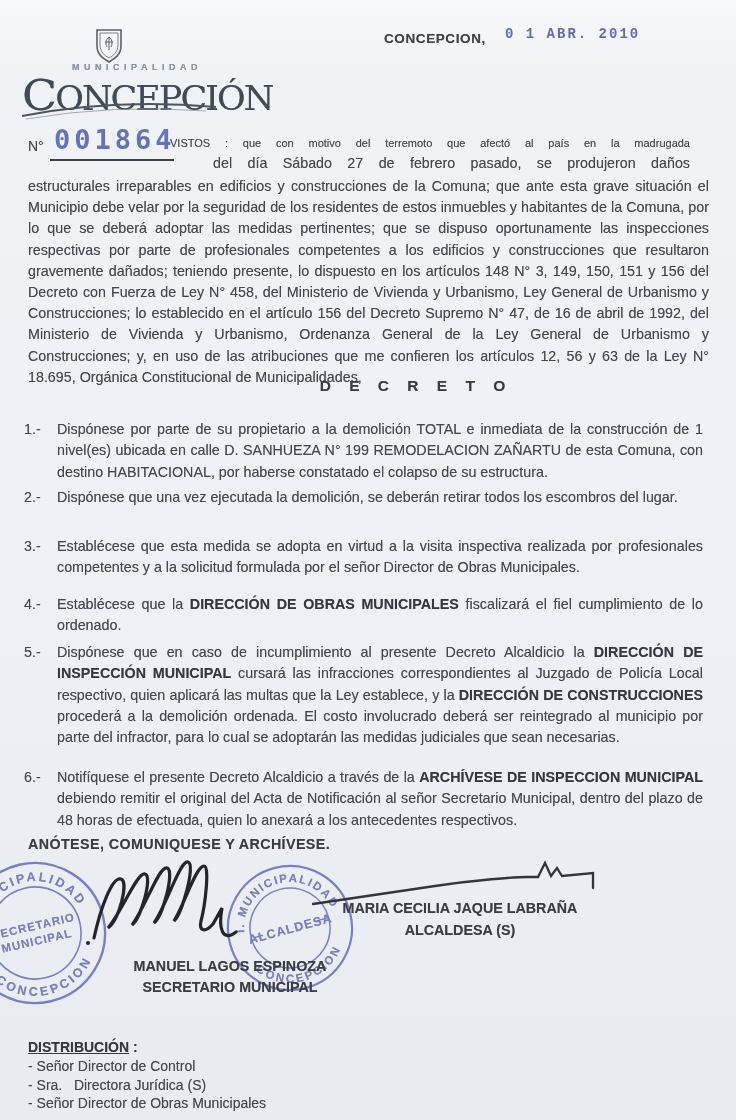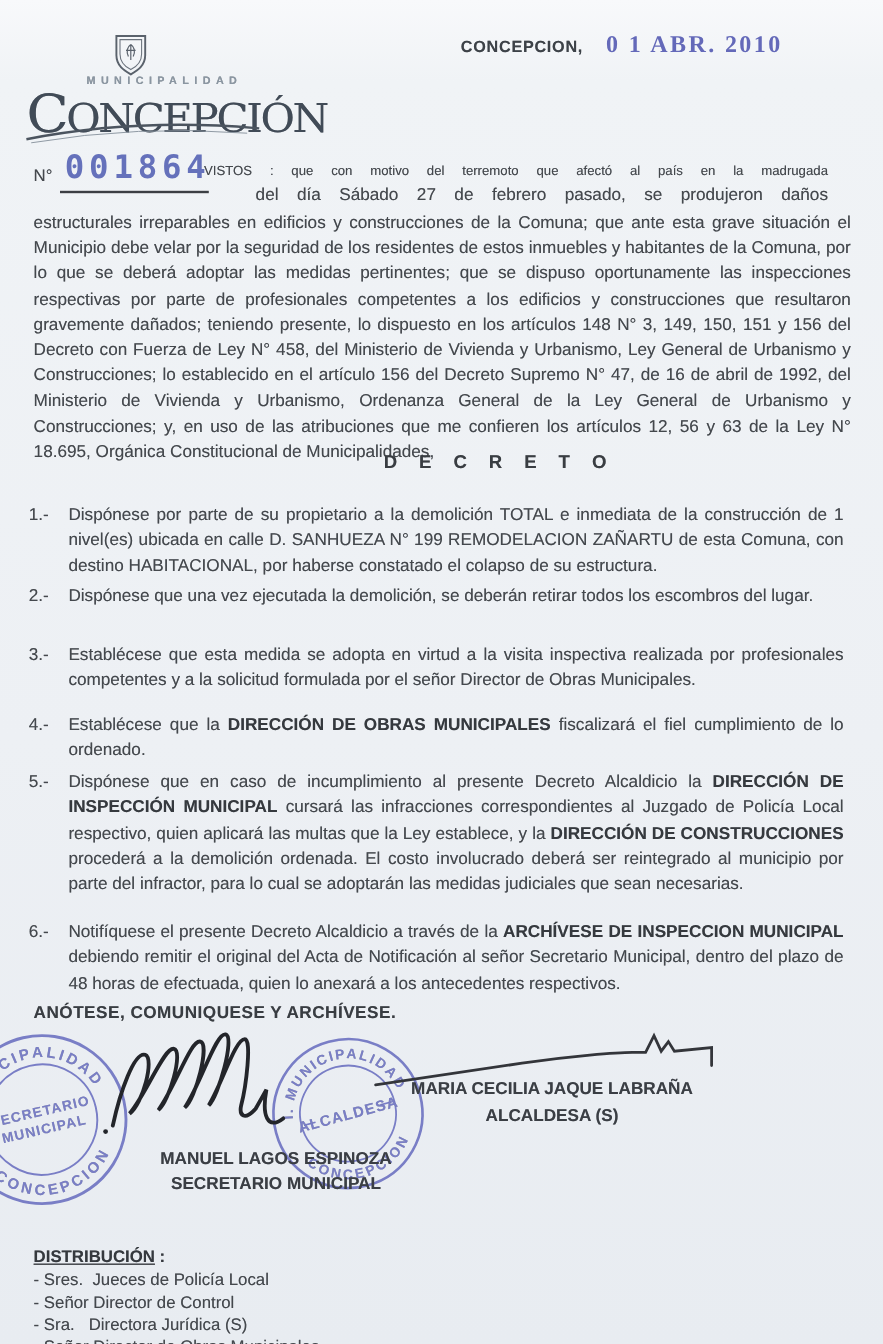--- a/index.html
+++ b/index.html
@@ -19,22 +19,22 @@
   .crest{position:absolute;left:72px;top:2px;}
   .muni-small{position:absolute;left:40px;top:36px;width:150px;text-align:center;
     font-size:9px;letter-spacing:4.5px;color:#8a96a2;font-weight:bold;}
   .conce-big{position:absolute;left:0px;top:42px;width:215px;
     font-family:"DejaVu Serif", serif;font-size:35px;letter-spacing:-2px;color:#414b57;
     transform:scaleY(0.95);}
   .conce-big::first-letter{font-size:46px;}
   .swoosh{position:absolute;left:-2px;top:74px;}
 
   .place-label{left:384px;top:31px;font-size:13.5px;font-weight:bold;letter-spacing:0.6px;color:#3d4248;}
-  .date-stamp{left:505px;top:26px;font-family:Liberation Serif, serif;
-    font-size:20px;font-weight:bold;letter-spacing:2px;color:#585eb4;opacity:0.92;text-shadow:none;}
+  .date-stamp{left:505px;top:26px;font-family:Liberation Mono, monospace;
+    font-size:14px;font-weight:bold;letter-spacing:2px;color:#585eb4;opacity:0.92;text-shadow:none;}
 
   
   .numrow{left:28px;top:128px;width:690px;height:40px;}
   .n-label{position:absolute;left:0;top:10px;font-size:14px;}
   .n-value{position:absolute;left:26px;top:-4px;font-family:"DejaVu Sans Mono", monospace;
     font-size:27px;font-weight:bold;letter-spacing:4px;color:#5764b5;opacity:0.9;text-shadow:none;}
   .n-underline{position:absolute;left:22px;top:31px;width:124px;border-top:2.5px solid #3c3f44;}
   .vistos-line1{position:absolute;left:142px;top:9px;width:520px;
     font-size:11px;text-align:justify;text-align-last:justify;}
   .vistos-line2{left:213px;top:155px;width:477px;font-size:14.3px;
@@ -189,19 +189,18 @@
   </div>
   <div class="abs name-block secr-name">
     <div>MANUEL LAGOS ESPINOZA</div>
     <div>SECRETARIO MUNICIPAL</div>
   </div>
 
   <div class="abs dist">
     <div class="dist-title">
       <span class="uword">DISTRIBUCIÓN</span><span> :</span>
     </div>
-    <div class="dist-item">- Sres.  Jueces de Policía Local</div>
     <div class="dist-item">- Señor Director de Control</div>
     <div class="dist-item">- Sra.   Directora Jurídica (S)</div>
     <div class="dist-item">- Señor Director de Obras Municipales</div>
   </div>
 
 </div>
 
 </body></html>

